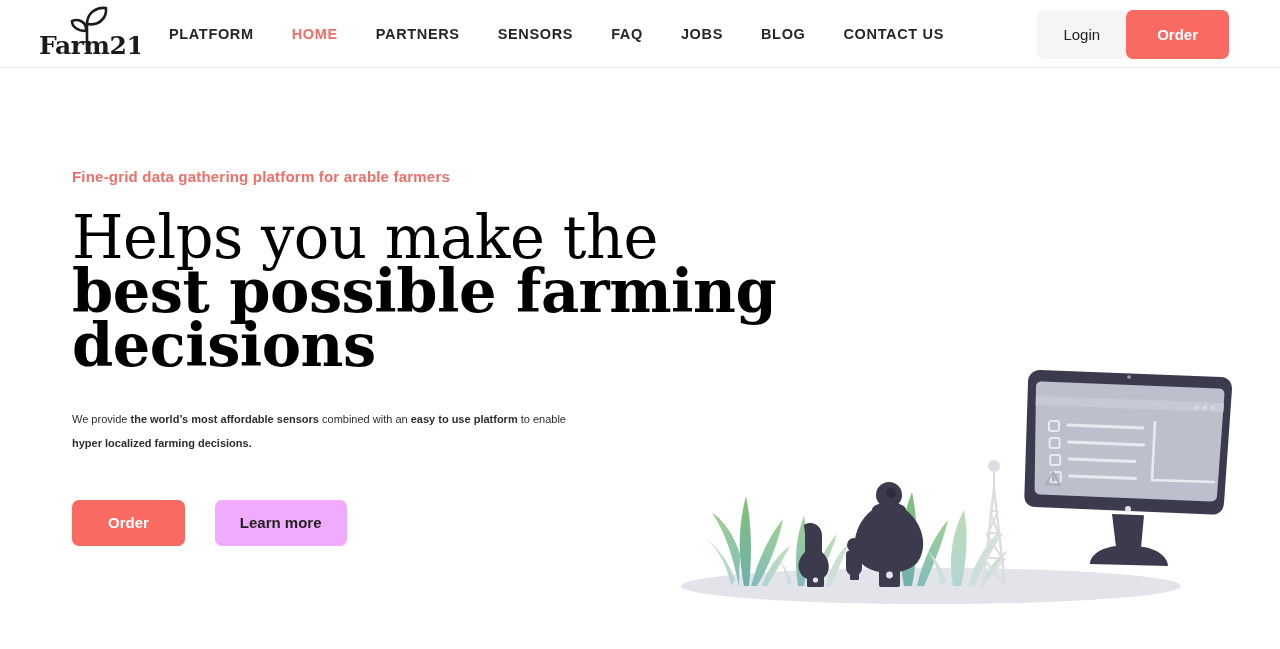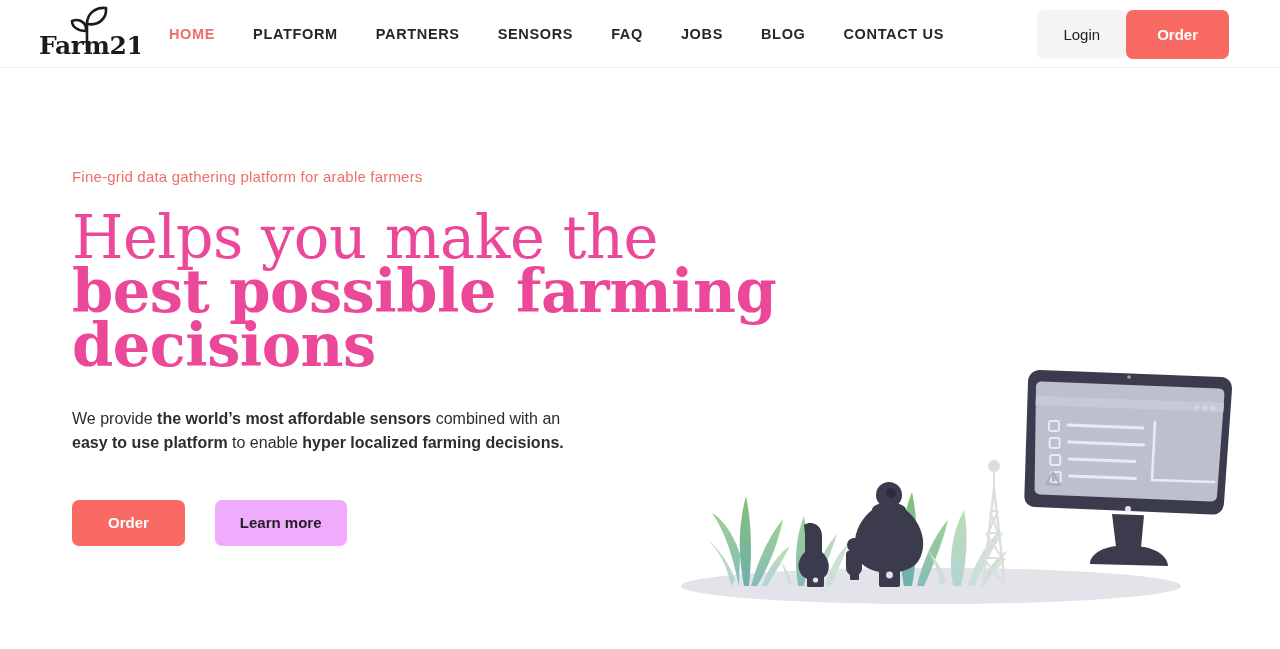--- a/index.html
+++ b/index.html
@@ -110,42 +110,42 @@
   .hero-copy {
     position: absolute;
     left: 72px;
     top: 100px;
     width: 560px;
   }
 
   .eyebrow {
     font-family: "Liberation Sans", sans-serif;
     font-size: 15px;
-    font-weight: 400;
+    font-weight: 700;
     color: #ee6f68;
     letter-spacing: 0.2px;
     margin-bottom: 26px;
   }
 
   .headline {
     font-family: "DejaVu Serif", serif;
     font-size: 59px;
     line-height: 54px;
-    color: #ec4899;
+    color: #000000;
     letter-spacing: -0.5px;
     margin-bottom: 0;
   }
   .headline .line { display: block; white-space: nowrap; }
   .headline .light { font-weight: 400; }
   .headline .bold  { font-weight: 700; }
 
   .subcopy {
     margin-top: 34px;
     font-family: "Liberation Sans", sans-serif;
-    font-size: 16px;
+    font-size: 11px;
     line-height: 24px;
     color: #2d2d2d;
     width: 500px;
   }
   .subcopy b { font-weight: 700; }
 
   .cta-row {
     margin-top: 45px;
     display: flex;
     align-items: center;
@@ -202,22 +202,22 @@
 
       <path d="M57 20 C57 9, 66 3, 76 4 C77 15, 68 22, 57 20 Z" fill="none" stroke="#1b1b1b" stroke-width="2.6" stroke-linejoin="round"></path>
 
       <path d="M56 27 C48 27, 42 23, 42 17 C50 14, 57 19, 56 27 Z" fill="none" stroke="#1b1b1b" stroke-width="2.6" stroke-linejoin="round"></path>
 
       <text x="9" y="50" font-family="DejaVu Serif, serif" font-size="25" font-weight="700" fill="#1b1b1b" letter-spacing="-0.4">Farm21</text>
     </svg>
   </a>
 
   <nav class="nav">
+    <a class="nav-item" href="#">PLATFORM</a>
     <a class="nav-item active" href="#">HOME</a>
-    <a class="nav-item" href="#">PLATFORM</a>
     <a class="nav-item" href="#">PARTNERS</a>
     <a class="nav-item" href="#">SENSORS</a>
     <a class="nav-item" href="#">FAQ</a>
     <a class="nav-item" href="#">JOBS</a>
     <a class="nav-item" href="#">BLOG</a>
     <a class="nav-item" href="#">CONTACT US</a>
   </nav>
 
   <div class="header-actions">
     <button class="btn-login">Login</button>

